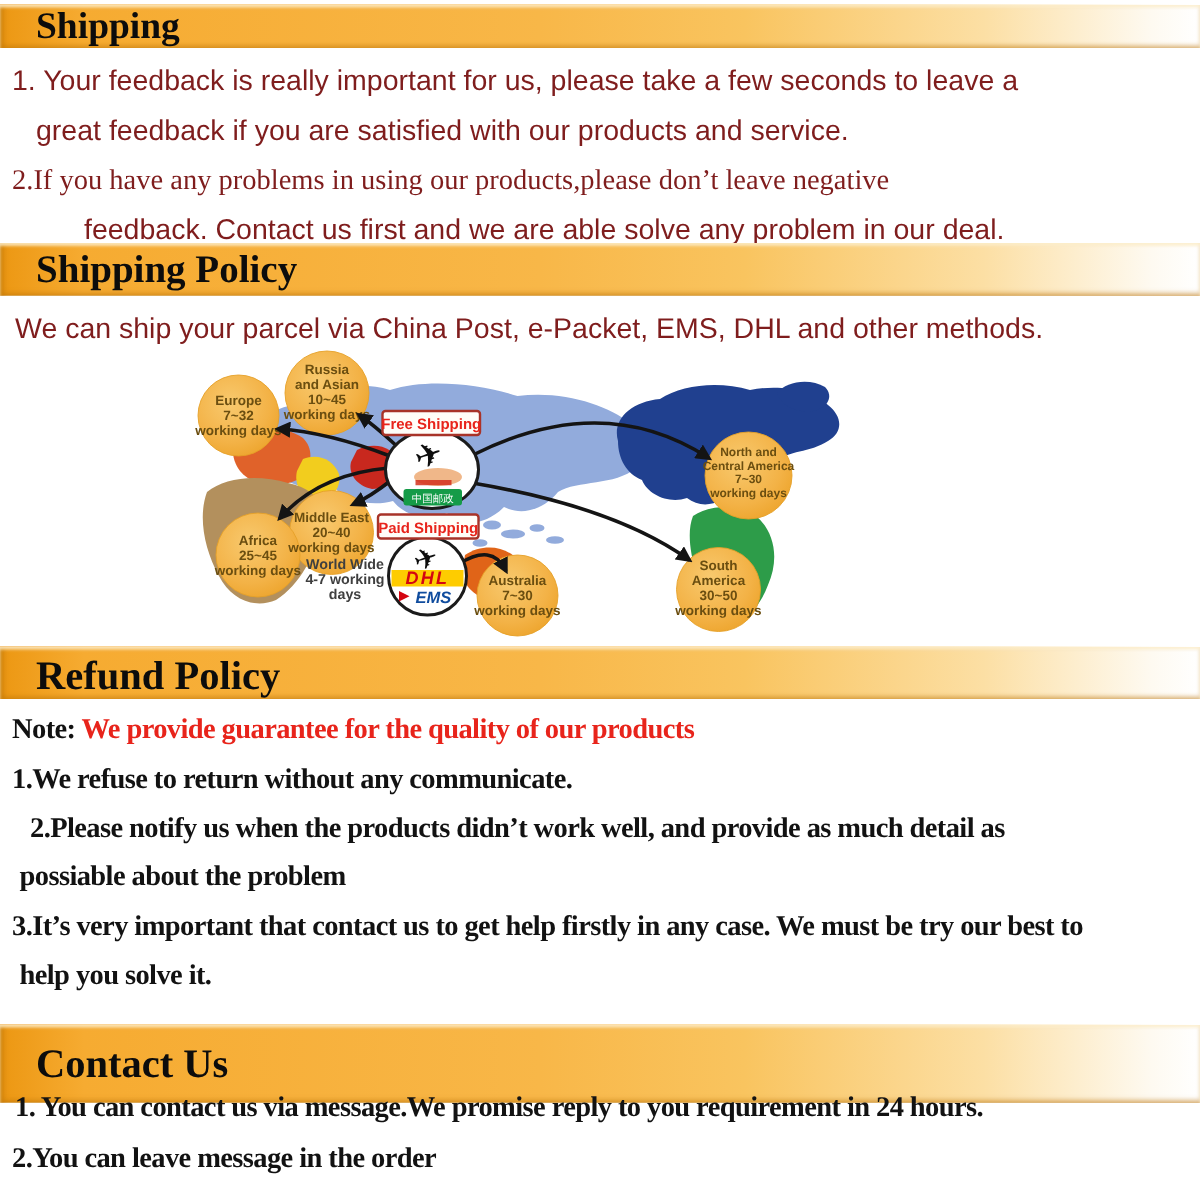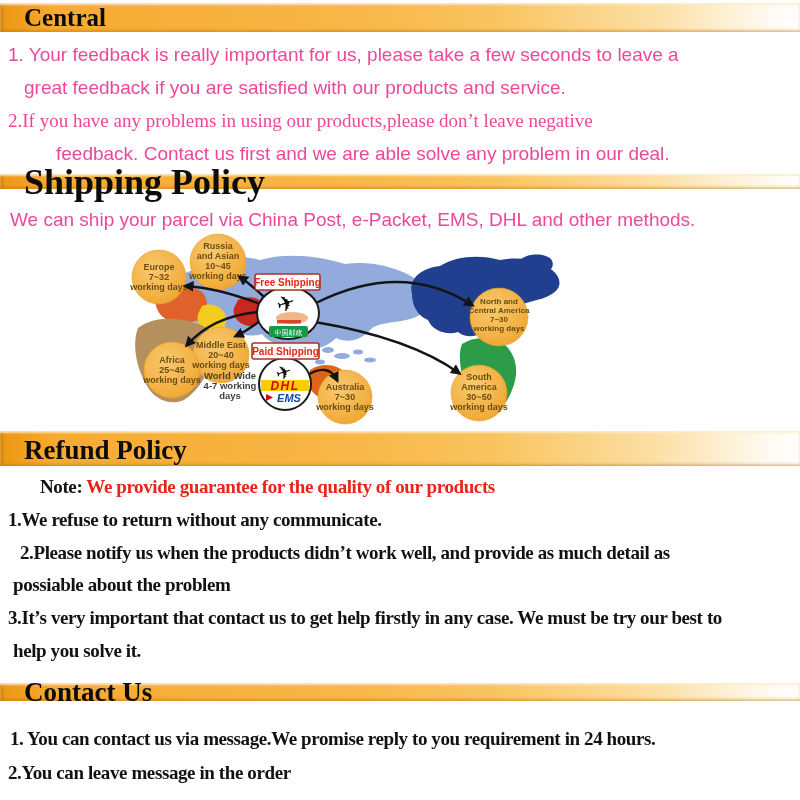--- a/index.html
+++ b/index.html
@@ -8,43 +8,43 @@
     background:#ffffff;font-family:"Liberation Sans",sans-serif;
   }
   .bar{
     position:absolute;left:0;width:800px;display:flex;align-items:center;
     padding-left:24px;box-sizing:border-box;
     font-family:"Liberation Serif",serif;font-weight:700;color:#0c0c0c;
     background:linear-gradient(90deg,#ec9712 0%,#f6ab31 7%,#f8b748 45%,#f9c45f 62%,#fcdfa4 82%,#fefaf1 96%,#ffffff 100%);
     box-shadow:inset 0 2px 2px rgba(255,244,214,.8), inset 0 -2px 3px rgba(186,115,8,.35), inset 3px 0 3px rgba(186,115,8,.45);
   }
   #bar-feedback{top:3px;height:29px;font-size:25px;}
-  #bar-shipping{top:174px;height:15px;font-size:36px;}
+  #bar-shipping{top:162px;height:35px;font-size:26px;}
   #bar-refund{top:431px;height:35px;font-size:27px;align-items:flex-end;}
-  #bar-contact{top:683px;height:18px;font-size:27px;}
-  .sans-line{position:absolute;font-size:19px;color:#ec4899;white-space:nowrap;}
+  #bar-contact{top:683px;height:52px;font-size:27px;}
+  .sans-line{position:absolute;font-size:19px;color:#7f1d1d;white-space:nowrap;}
   .serif-line{
     position:absolute;font-family:"Liberation Serif",serif;font-weight:700;
     font-size:19px;letter-spacing:-0.4px;color:#121212;white-space:nowrap;
   }
   .note-red{color:#e8241b;}
   .map{position:absolute;left:110px;top:232px;width:520px;height:200px;}
   svg .btxt{font:bold 9px "Liberation Sans",sans-serif;fill:#6b4e10;text-anchor:middle;}
   svg .btxt8{font:bold 8px "Liberation Sans",sans-serif;fill:#6b4e10;text-anchor:middle;}
   svg .wwtxt{font:bold 9.5px "Liberation Sans",sans-serif;fill:#3f3f3f;text-anchor:middle;}
   svg .shiplabel{font:bold 10px "Liberation Sans",sans-serif;fill:#e8241b;text-anchor:middle;}
   svg .plane{font:22px "DejaVu Sans",sans-serif;fill:#0d0d0d;text-anchor:middle;}
   svg .arrow{stroke:#141414;stroke-width:2.4;fill:none;stroke-linecap:round;}
   svg .bubble{fill:url(#bub);stroke:#e5a028;stroke-width:0.6;}
 </style>
 </head>
 <body>
 
 <div class="bar" id="bar-feedback">
-  <span>Central</span>
+  <span>Shipping</span>
 </div>
 <div class="sans-line" style="top:44px;left:8px;">1. Your feedback is really important for us, please take a few seconds to leave a</div>
 <div class="sans-line" style="top:77px;left:24px;">great feedback if you are satisfied with our products and service.</div>
 <div class="sans-line" style="top:110px;left:8px;font-family:Liberation Serif, serif;">2.If you have any problems in using our products,please don’t leave negative</div>
 <div class="sans-line" style="top:143px;left:8px;margin-left:48px;">feedback. Contact us first and we are able solve any problem in our deal.</div>
 
 <div class="bar" id="bar-shipping">
   <span>Shipping Policy</span>
 </div>
 <div class="sans-line" style="top:209px;left:10px;">We can ship your parcel via China Post, e-Packet, EMS, DHL and other methods.</div>
@@ -159,21 +159,21 @@
     <text class="shiplabel" x="177.5" y="54">Free Shipping</text>
     <rect x="142" y="111" width="67" height="16" rx="2" fill="#fffdf8" stroke="#a83328" stroke-width="1.6"></rect>
     <text class="shiplabel" x="175.5" y="123">Paid Shipping</text>
   </g>
 </svg>
 </div>
 
 <div class="bar" id="bar-refund">
   <span>Refund Policy</span>
 </div>
-<div class="serif-line" style="top:476px;left:8px;margin-left:32px;">
+<div class="serif-line" style="top:476px;left:8px;">
   <span>Note:</span>
   <span class="note-red">We provide guarantee for the quality of our products</span>
 </div>
 <div class="serif-line" style="top:509px;left:8px;">1.We refuse to return without any communicate.</div>
 <div class="serif-line" style="top:542px;left:20px;">2.Please notify us when the products didn’t work well, and provide as much detail as</div>
 <div class="serif-line" style="top:574px;left:13px;">possiable about the problem</div>
 <div class="serif-line" style="top:607px;left:8px;">3.It’s very important that contact us to get help firstly in any case. We must be try our best to</div>
 <div class="serif-line" style="top:640px;left:13px;">help you solve it.</div>
 
 <div class="bar" id="bar-contact">

